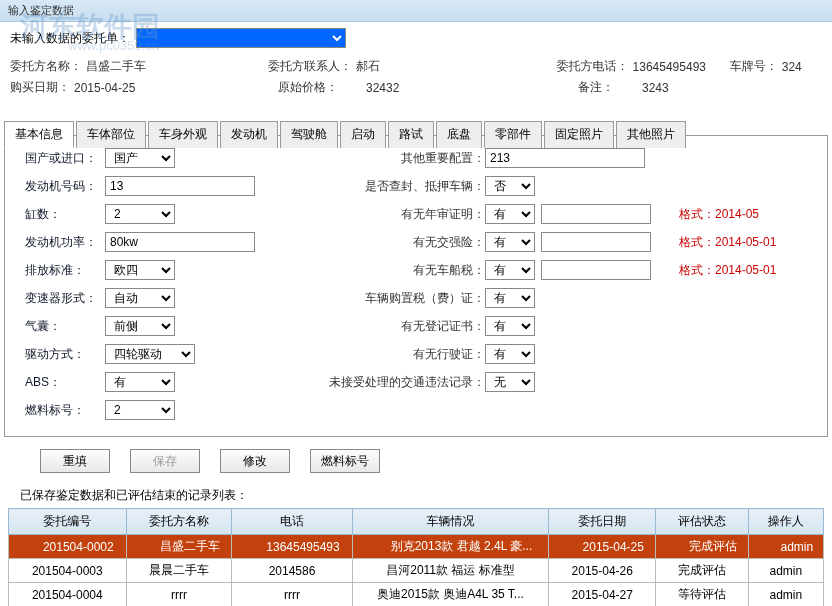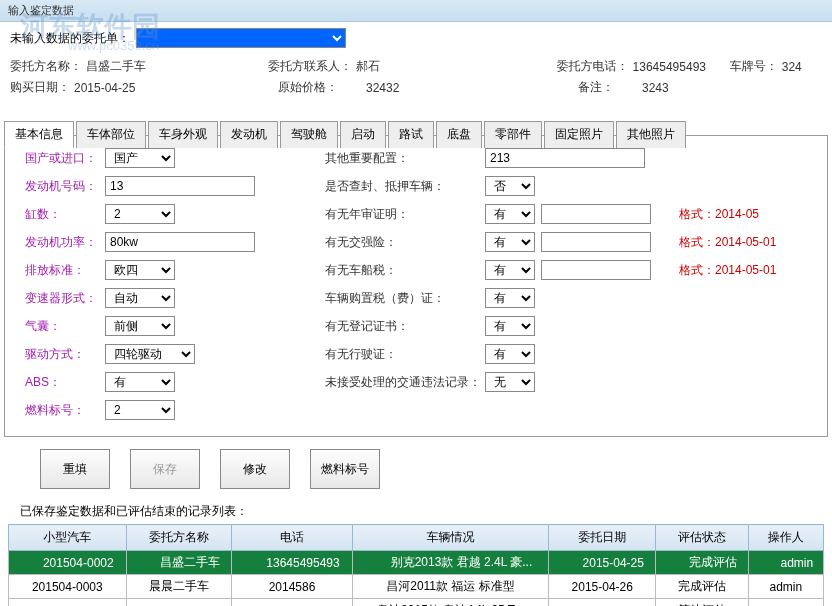--- a/index.html
+++ b/index.html
@@ -18,34 +18,34 @@
 .info-cell.c4 { width: 100px; }
 .info-label { color: #333; margin-right: 4px; min-width: 60px; }
 .info-value { color: #333; }
 .tabs { display: flex; border-bottom: 1px solid #999; margin: 0 4px; }
 .tab { padding: 4px 10px; border: 1px solid #999; border-bottom: none; margin-right: 2px; background: #eee; cursor: pointer; position: relative; top: 13px; }
 .tab.active { background: #fff; border-bottom: 1px solid #fff; }
 .tab-content { border: 1px solid #999; border-top: none; margin: 0 4px; padding: 12px 20px 8px 20px; min-height: 250px; }
 .form-row { display: flex; align-items: center; margin-bottom: 8px; }
 .form-left { width: 300px; display: flex; align-items: center; }
 .form-right { flex: 1; display: flex; align-items: center; }
-.form-label { width: 80px; color: #a21caf; }
-.form-label-r { width: 160px; color: #333; }
+.form-label { width: 80px; color: #0f172a; }
+.form-label-r { width: 160px; color: #333; text-align: right; }
 select.fm, input.fm { height: 20px; border: 1px solid #888; padding: 0 4px; background: #fff; }
 select.fm { width: 70px; }
 input.fm { width: 150px; }
 .hint { color: #c00; margin-left: 28px; }
 .btn-row { display: flex; gap: 20px; padding: 12px 0 8px 40px; }
-.btn { width: 70px; height: 40px; border: 1px solid #888; background: linear-gradient(#fdfdfd,#e8e8e8); cursor: pointer; }
+.btn { width: 70px; height: 24px; border: 1px solid #888; background: linear-gradient(#fdfdfd,#e8e8e8); cursor: pointer; }
 .btn:disabled { color: #999; }
 .list-label { padding: 6px 10px 4px 20px; }
 .table { width: calc(100% - 16px); margin: 0 8px; border-collapse: collapse; }
 .table th { background: linear-gradient(#e8f0f8,#d4e4f2); border: 1px solid #9ab8d0; padding: 4px 6px; font-weight: normal; text-align: center; }
 .table td { border: 1px solid #bbb; padding: 3px 6px; text-align: center; }
-.table tr.selected td { background: #15803d; color: #fff; padding-left: 28px; }
+.table tr.selected td { background: #c2410c; color: #fff; padding-left: 28px; }
 </style>
 </head>
 <body>
 
 <div class="watermark">河东软件园</div>
 <div class="watermark-sub">www.pc0359.cn</div>
 
 <div class="title-bar">输入鉴定数据</div>
 
 <div class="top-row">
@@ -212,21 +212,21 @@
   <button class="btn" disabled="">保存</button>
   <button class="btn">修改</button>
   <button class="btn">燃料标号</button>
 </div>
 
 <div class="list-label">已保存鉴定数据和已评估结束的记录列表：</div>
 
 <table class="table">
   <thead>
       <tr id="thead-row">
-        <th>小型汽车</th>
+        <th>委托编号</th>
         <th>委托方名称</th>
         <th>电话</th>
         <th>车辆情况</th>
         <th>委托日期</th>
         <th>评估状态</th>
         <th>操作人</th>
       </tr>
     </thead>
   <tbody id="tbody">
       <tr class="selected">

